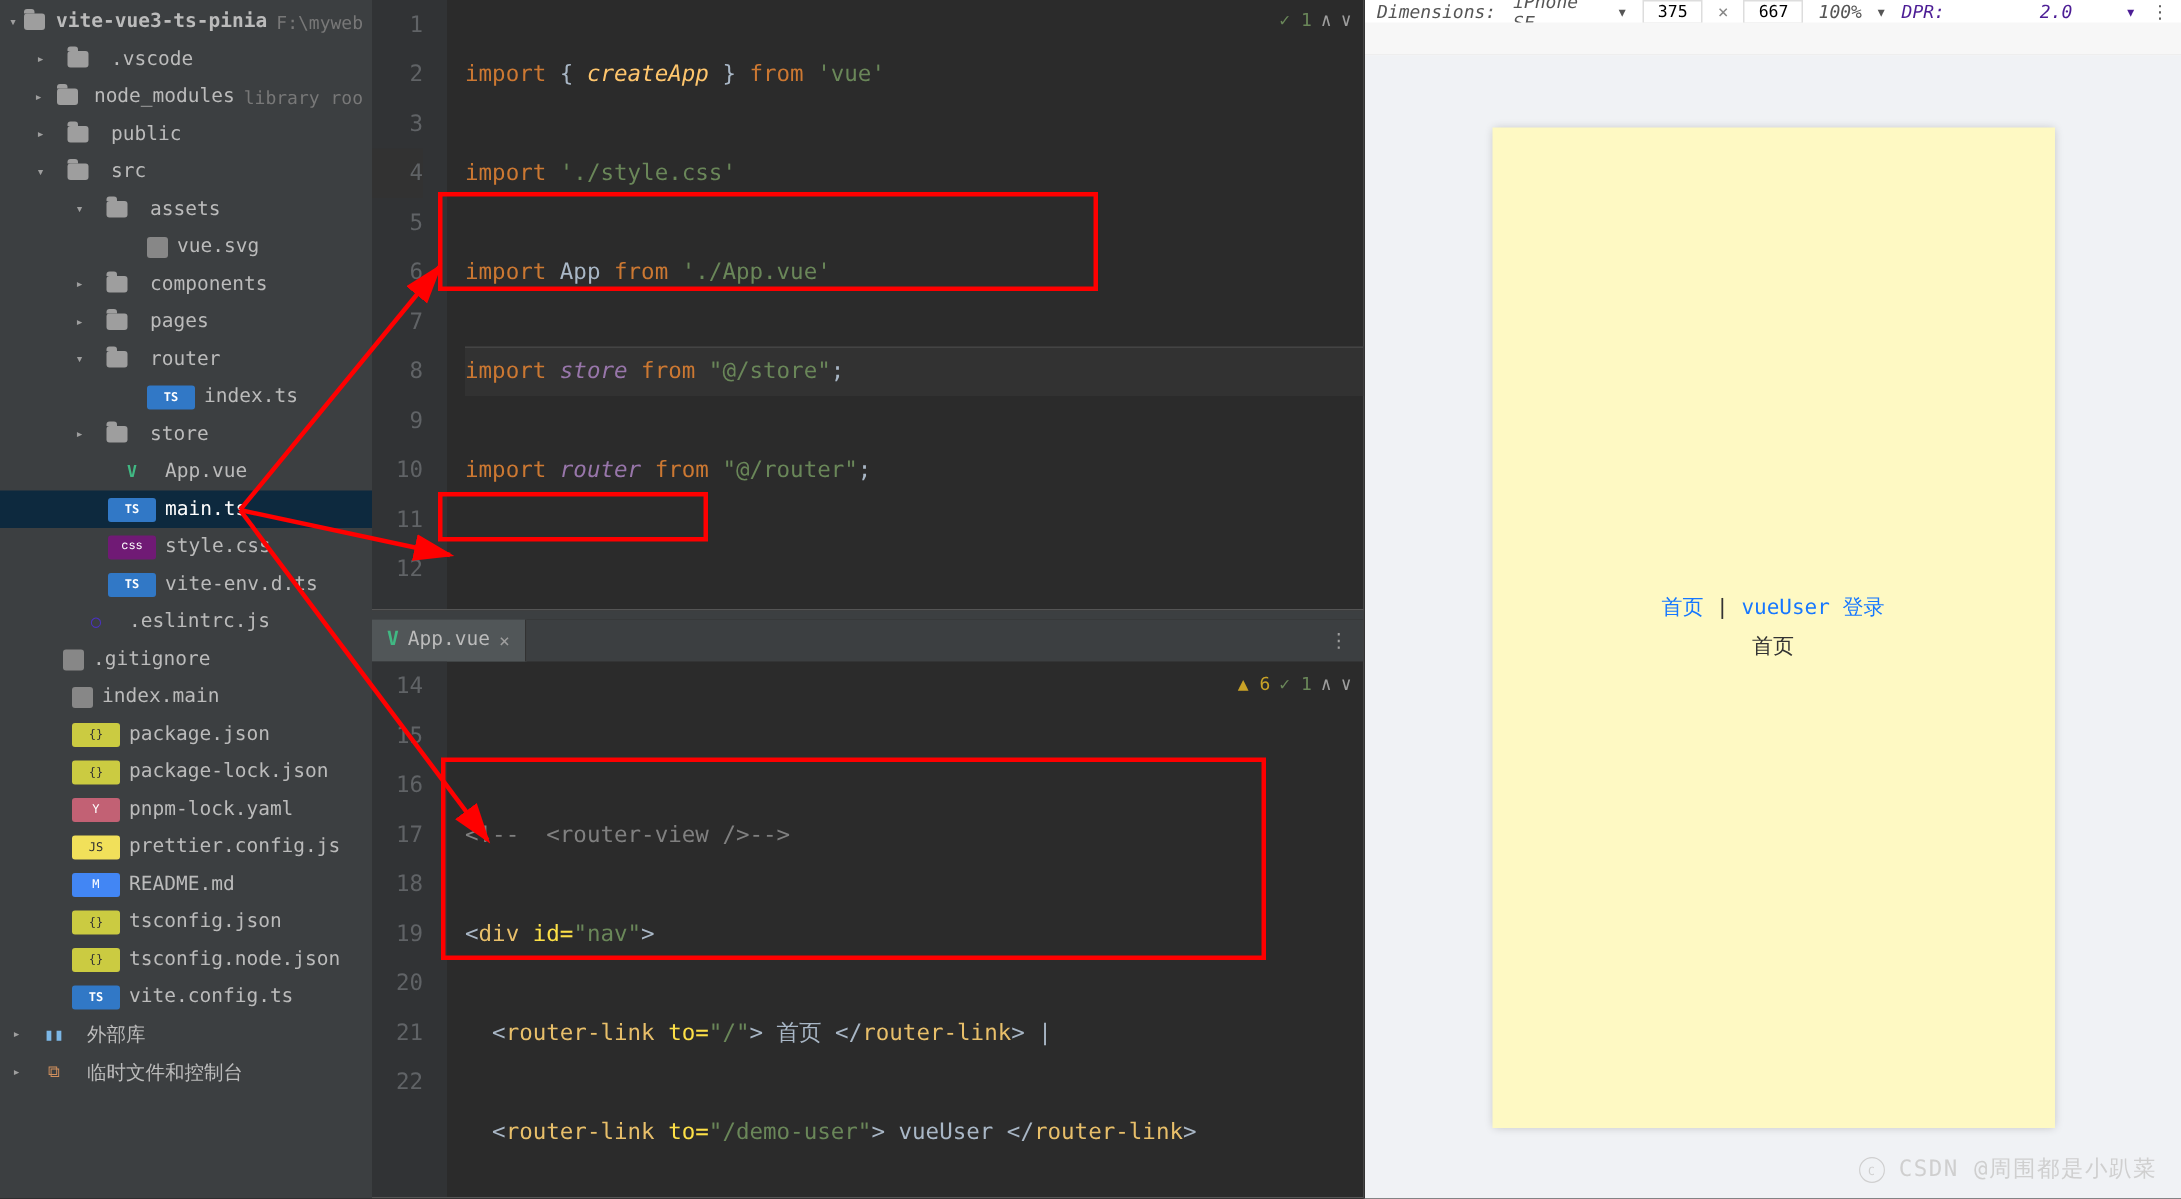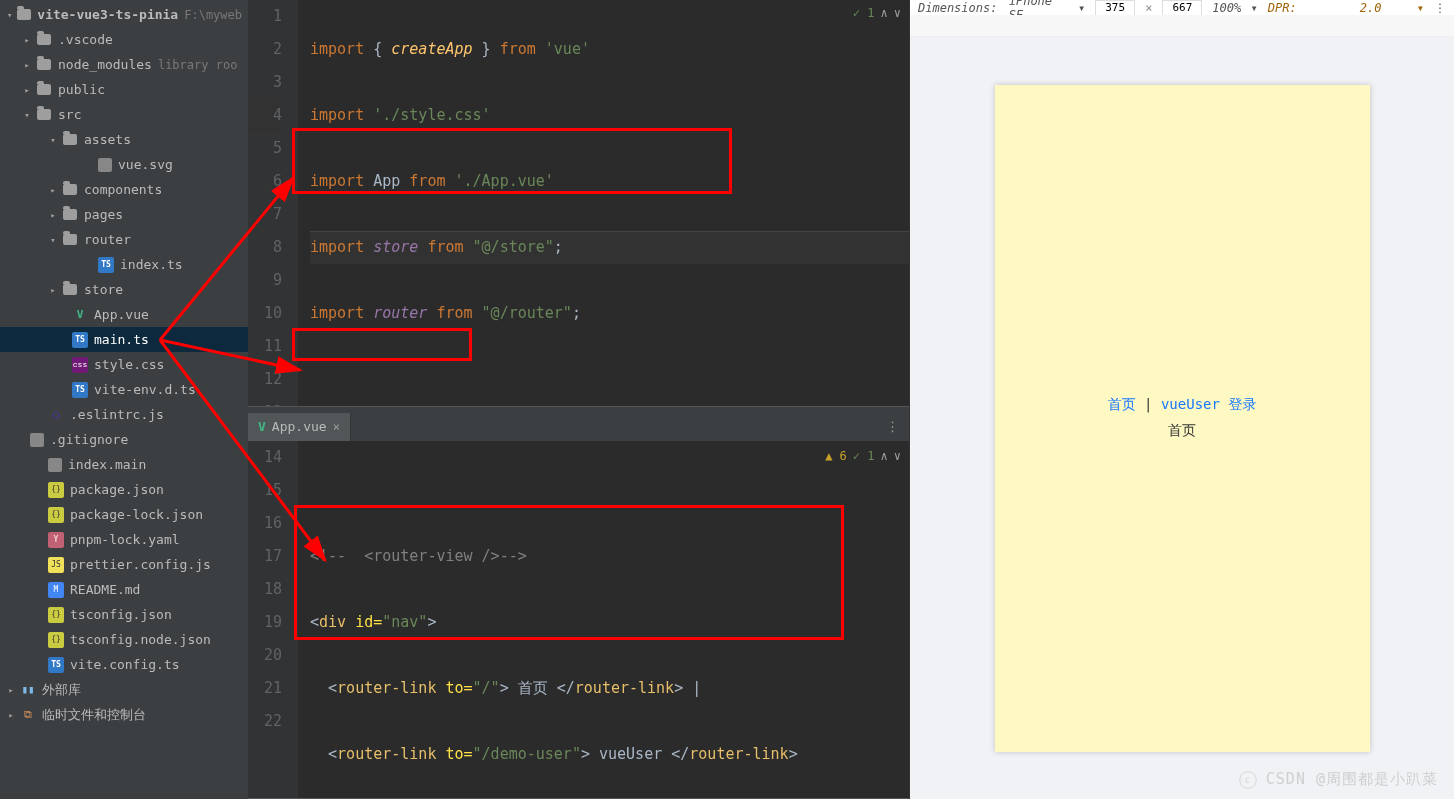--- a/index.html
+++ b/index.html
@@ -7,21 +7,21 @@
 
 .layout { display:flex; height:100%; }
 
 
 .sidebar { width:248px; background:#3c3f41; color:#bbbbbb; overflow:hidden; }
 .tree { padding:2px 0; }
 .tree-row { display:flex; align-items:center; height:25px; padding-right:6px; white-space:nowrap; cursor:default; }
 .tree-row.selected { background:#0d293e; color:#fff; }
 .tree-arrow { width:10px; text-align:center; font-size:9px; color:#9e9e9e; margin-right:4px; }
 .tree-arrow.blank { visibility:hidden; }
-.tree-icon { width:16px; height:16px; margin-right:6px; display:inline-flex; align-items:center; justify-content:center; font-size:11px; }
+.tree-icon { width:32px; height:16px; margin-right:6px; display:inline-flex; align-items:center; justify-content:center; font-size:11px; }
 .folder-icon { background:#9e9e9e; border-radius:2px; width:14px; height:11px; position:relative; }
 .folder-icon::before { content:""; position:absolute; top:-3px; left:0; width:7px; height:3px; background:#9e9e9e; border-radius:2px 2px 0 0; }
 .file-icon { width:14px; height:14px; background:#878787; border-radius:2px; }
 .ts-icon   { background:#3178c6; color:#fff; border-radius:2px; font-size:8px; font-weight:bold; }
 .css-icon  { background:#701a75; color:#fff; border-radius:2px; font-size:8px;font-family:Liberation Mono, monospace; }
 .vue-icon  { color:#41b883; font-weight:bold; }
 .js-icon   { background:#f1e05a; color:#333; border-radius:2px; font-size:8px; }
 .json-icon { background:#cbcb41; color:#333; border-radius:2px; font-size:8px; }
 .md-icon   { background:#4286f4; color:#fff; border-radius:2px; font-size:8px; }
 .yaml-icon { background:#c26174; color:#fff; border-radius:2px; font-size:8px; }
@@ -58,21 +58,21 @@
 .tab { height:28px; display:flex; align-items:center; padding:0 10px; gap:6px; background:#515658; border-right:1px solid #323232; font-size:13px; color:#bbb; }
 .tab .close { color:#9e9e9e; font-size:12px; }
 .tab-dots { margin-left:auto; padding:0 10px; color:#9e9e9e; }
 
 
 .preview { width:545px; background:#fff; display:flex; flex-direction:column; border-left:1px solid #333; min-width:0;}
 .ruler-bar { height:15px; background:#fff; display:flex; align-items:center; justify-content:flex-end; padding:0 8px; gap:10px; font-size:12px; color:#555; font-family:Arial,sans-serif; }
 .ruler-bar .dropdown { display:flex; align-items:center; gap:2px;font-style:italic; }
 .ruler-bar input { width:40px; height:16px; border:1px solid #ddd; font-size:11px; text-align:center; }
 .ruler-bar .x { color:#888; }
-.ruler-bar .dim { color:#a16207;gap:28px; }
+.ruler-bar .dim { color:#4c1d95;gap:28px; }
 .tickrow { height:22px; background:#f7f7f7; border-bottom:1px solid #eee; }
 .device-area { flex:1; background:#f0f2f5; display:flex; align-items:center; justify-content:center; }
 .device { width:375px; height:667px; background:#fef9c3; box-shadow:0 0 6px rgba(0,0,0,.2); display:flex; flex-direction:column; align-items:center; justify-content:center; font-family:Arial,sans-serif; }
 .navlinks { font-size:14px; color:#333; }
 .navlinks a { color:#1677ff; text-decoration:none; }
 .pg-title { margin-top:8px; font-size:14px; color:#333; }
 
 .watermark { position:absolute; bottom:10px; right:16px; color:#cfcfcf; font-size:15px; font-family:Arial,sans-serif; letter-spacing:1px; pointer-events:none; }
 .watermark svg { vertical-align:middle; margin-right:4px; }
 
@@ -185,21 +185,21 @@
       <div class="tree-row" style="padding-left:58px">
           <span class="tree-arrow blank">▸</span>
           <span class="tree-icon ts-icon">TS</span>
           <span>vite-env.d.ts</span>
         </div>
       <div class="tree-row" style="padding-left:34px">
           <span class="tree-arrow blank">▸</span>
           <span class="tree-icon" style="color:#4b32c3">◯</span>
           <span>.eslintrc.js</span>
         </div>
-      <div class="tree-row" style="padding-left:16px">
+      <div class="tree-row" style="padding-left:28px">
           <span class="tree-arrow blank">▸</span>
           <span class="tree-icon file-icon"></span>
           <span>.gitignore</span>
         </div>
       <div class="tree-row" style="padding-left:34px">
           <span class="tree-arrow blank">▸</span>
           <span class="tree-icon file-icon"></span>
           <span>index.main</span>
         </div>
       <div class="tree-row" style="padding-left:34px">

